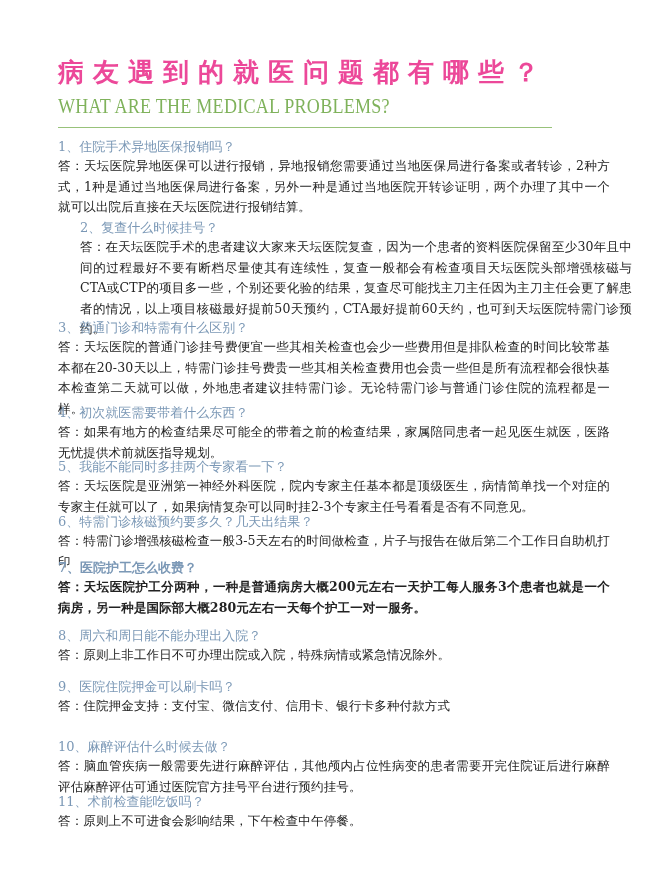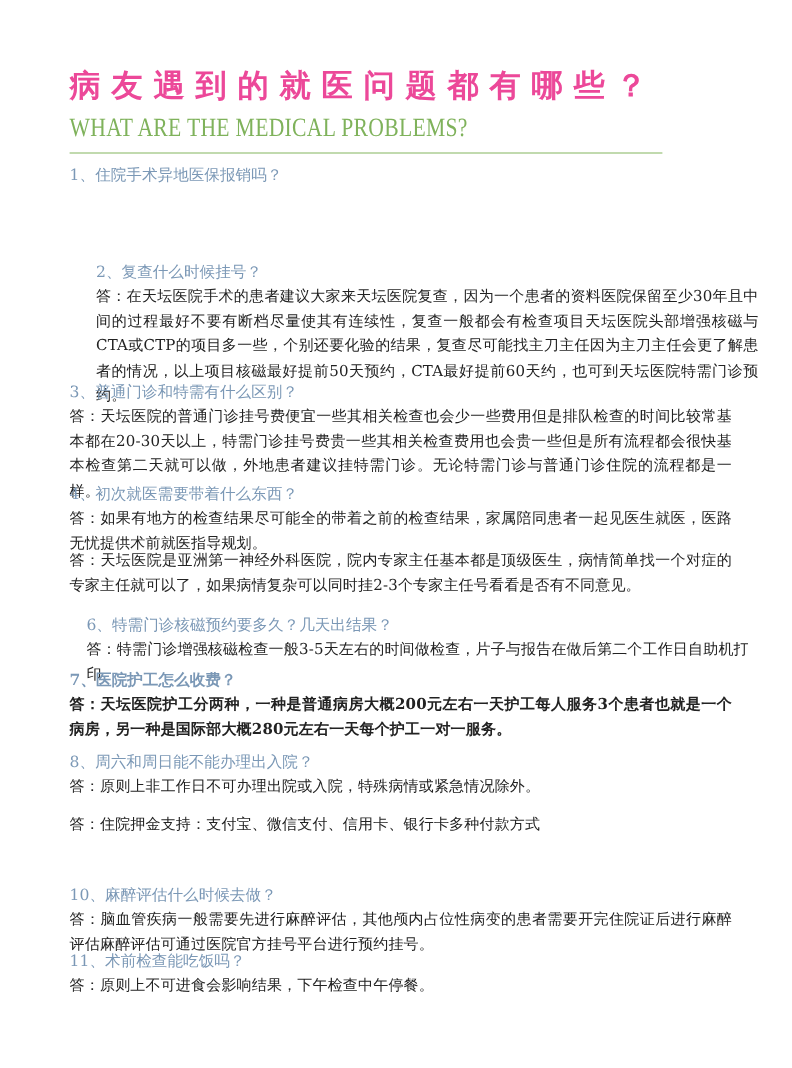--- a/index.html
+++ b/index.html
@@ -77,57 +77,60 @@
 <body>
 
 <div class="page">
 
   <div class="title">病友遇到的就医问题都有哪些？</div>
   <div class="subtitle">WHAT ARE THE MEDICAL PROBLEMS?</div>
   <div class="divider"></div>
 
   <div class="faq-item" style="top:137px;">
     <div class="question">1、住院手术异地医保报销吗？</div>
+    <div class="answer">答：天坛医院异地医保可以进行报销，异地报销您需要通过当地医保局进行备案或者转诊，2种方式，1种是通过当地医保局进行备案，另外一种是通过当地医院开转诊证明，两个办理了其中一个就可以出院后直接在天坛医院进行报销结算。</div>
   </div>
 
   <div class="faq-item" style="top:218px;margin-left:22px;">
     <div class="question">2、复查什么时候挂号？</div>
     <div class="answer">答：在天坛医院手术的患者建议大家来天坛医院复查，因为一个患者的资料医院保留至少30年且中间的过程最好不要有断档尽量使其有连续性，复查一般都会有检查项目天坛医院头部增强核磁与CTA或CTP的项目多一些，个别还要化验的结果，复查尽可能找主刀主任因为主刀主任会更了解患者的情况，以上项目核磁最好提前50天预约，CTA最好提前60天约，也可到天坛医院特需门诊预约。</div>
   </div>
 
   <div class="faq-item" style="top:318px;">
     <div class="question">3、普通门诊和特需有什么区别？</div>
     <div class="answer">答：天坛医院的普通门诊挂号费便宜一些其相关检查也会少一些费用但是排队检查的时间比较常基本都在20-30天以上，特需门诊挂号费贵一些其相关检查费用也会贵一些但是所有流程都会很快基本检查第二天就可以做，外地患者建议挂特需门诊。无论特需门诊与普通门诊住院的流程都是一样。</div>
   </div>
 
   <div class="faq-item" style="top:403px;">
     <div class="question">4、初次就医需要带着什么东西？</div>
     <div class="answer">答：如果有地方的检查结果尽可能全的带着之前的检查结果，家属陪同患者一起见医生就医，医路无忧提供术前就医指导规划。</div>
   </div>
 
   <div class="faq-item" style="top:457px;">
+    <div class="question">5、我能不能同时多挂两个专家看一下？</div>
     <div class="answer">答：天坛医院是亚洲第一神经外科医院，院内专家主任基本都是顶级医生，病情简单找一个对症的专家主任就可以了，如果病情复杂可以同时挂2-3个专家主任号看看是否有不同意见。</div>
   </div>
 
-  <div class="faq-item" style="top:512px;margin-left:14px;">
+  <div class="faq-item" style="top:512px;">
     <div class="question">6、特需门诊核磁预约要多久？几天出结果？</div>
     <div class="answer">答：特需门诊增强核磁检查一般3-5天左右的时间做检查，片子与报告在做后第二个工作日自助机打印</div>
   </div>
 
   <div class="faq-item" style="top:558px;font-weight:bold;">
     <div class="question">7、医院护工怎么收费？</div>
     <div class="answer">答：天坛医院护工分两种，一种是普通病房大概200元左右一天护工每人服务3个患者也就是一个病房，另一种是国际部大概280元左右一天每个护工一对一服务。</div>
   </div>
 
   <div class="faq-item" style="top:626px;">
     <div class="question">8、周六和周日能不能办理出入院？</div>
     <div class="answer">答：原则上非工作日不可办理出院或入院，特殊病情或紧急情况除外。</div>
   </div>
 
   <div class="faq-item" style="top:677px;">
+    <div class="question">9、医院住院押金可以刷卡吗？</div>
     <div class="answer">答：住院押金支持：支付宝、微信支付、信用卡、银行卡多种付款方式</div>
   </div>
 
   <div class="faq-item" style="top:737px;">
     <div class="question">10、麻醉评估什么时候去做？</div>
     <div class="answer">答：脑血管疾病一般需要先进行麻醉评估，其他颅内占位性病变的患者需要开完住院证后进行麻醉评估麻醉评估可通过医院官方挂号平台进行预约挂号。</div>
   </div>
 
   <div class="faq-item" style="top:792px;">
     <div class="question">11、术前检查能吃饭吗？</div>

